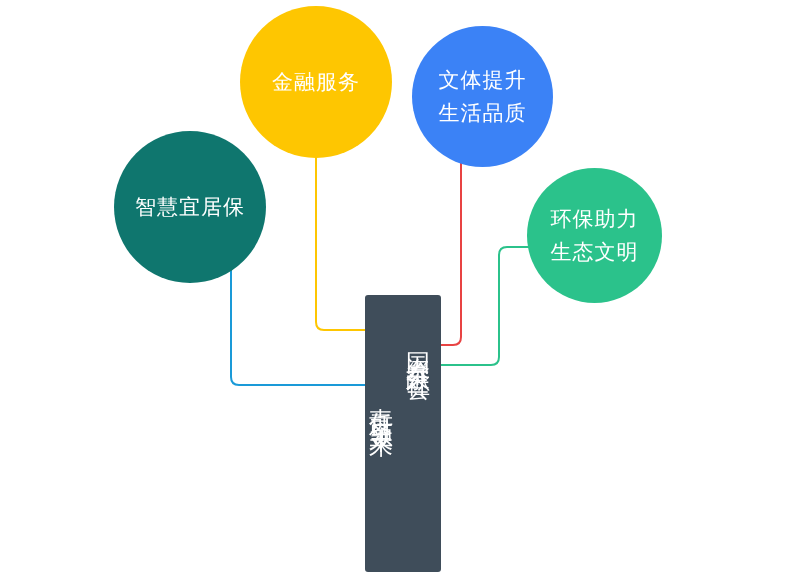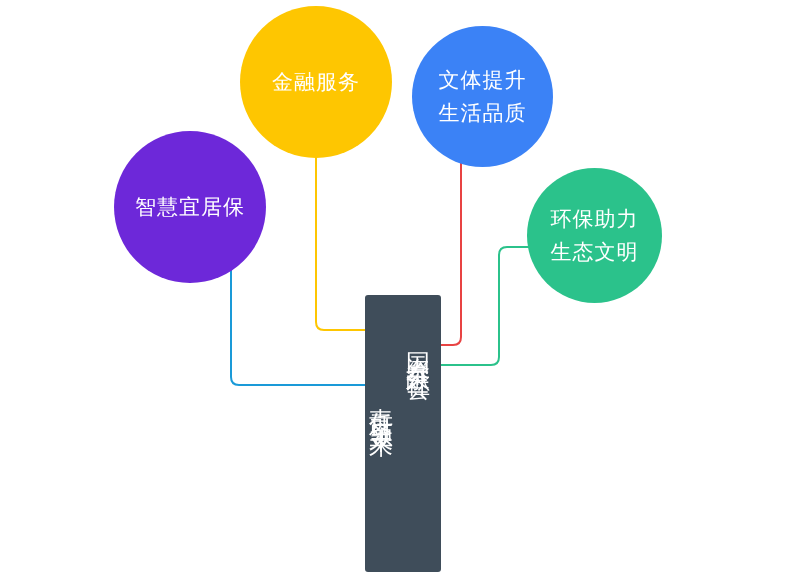--- a/index.html
+++ b/index.html
@@ -63,21 +63,21 @@
 
 <div class="stage">
 
   <svg class="lines" viewBox="0 0 800 572" xmlns="http://www.w3.org/2000/svg">
     <path d="M231,268 L231,377 Q231,385 239,385 L366,385" stroke="#1a9ad8"></path>
     <path d="M316,156 L316,322 Q316,330 324,330 L366,330" stroke="#fec601"></path>
     <path d="M461,160 L461,337 Q461,345 453,345 L440,345" stroke="#e84343"></path>
     <path d="M533,247 L507,247 Q499,247 499,255 L499,357 Q499,365 491,365 L440,365" stroke="#2bc28b"></path>
   </svg>
 
-  <div class="circle circle-blue" style="background-color: #6d28d9; text-align: center;">
+  <div class="circle circle-blue" style="background-color: #0f766e; text-align: center;">
     <span>智慧宜居保</span>
   </div>
 
   <div class="circle circle-yellow" style="background-color: rgb(254, 198, 1);">
     <span>金融服务</span>
   </div>
 
   <div class="circle circle-red" style="background-color: #3b82f6;">
     <span>文体提升</span>
     <span>生活品质</span>

